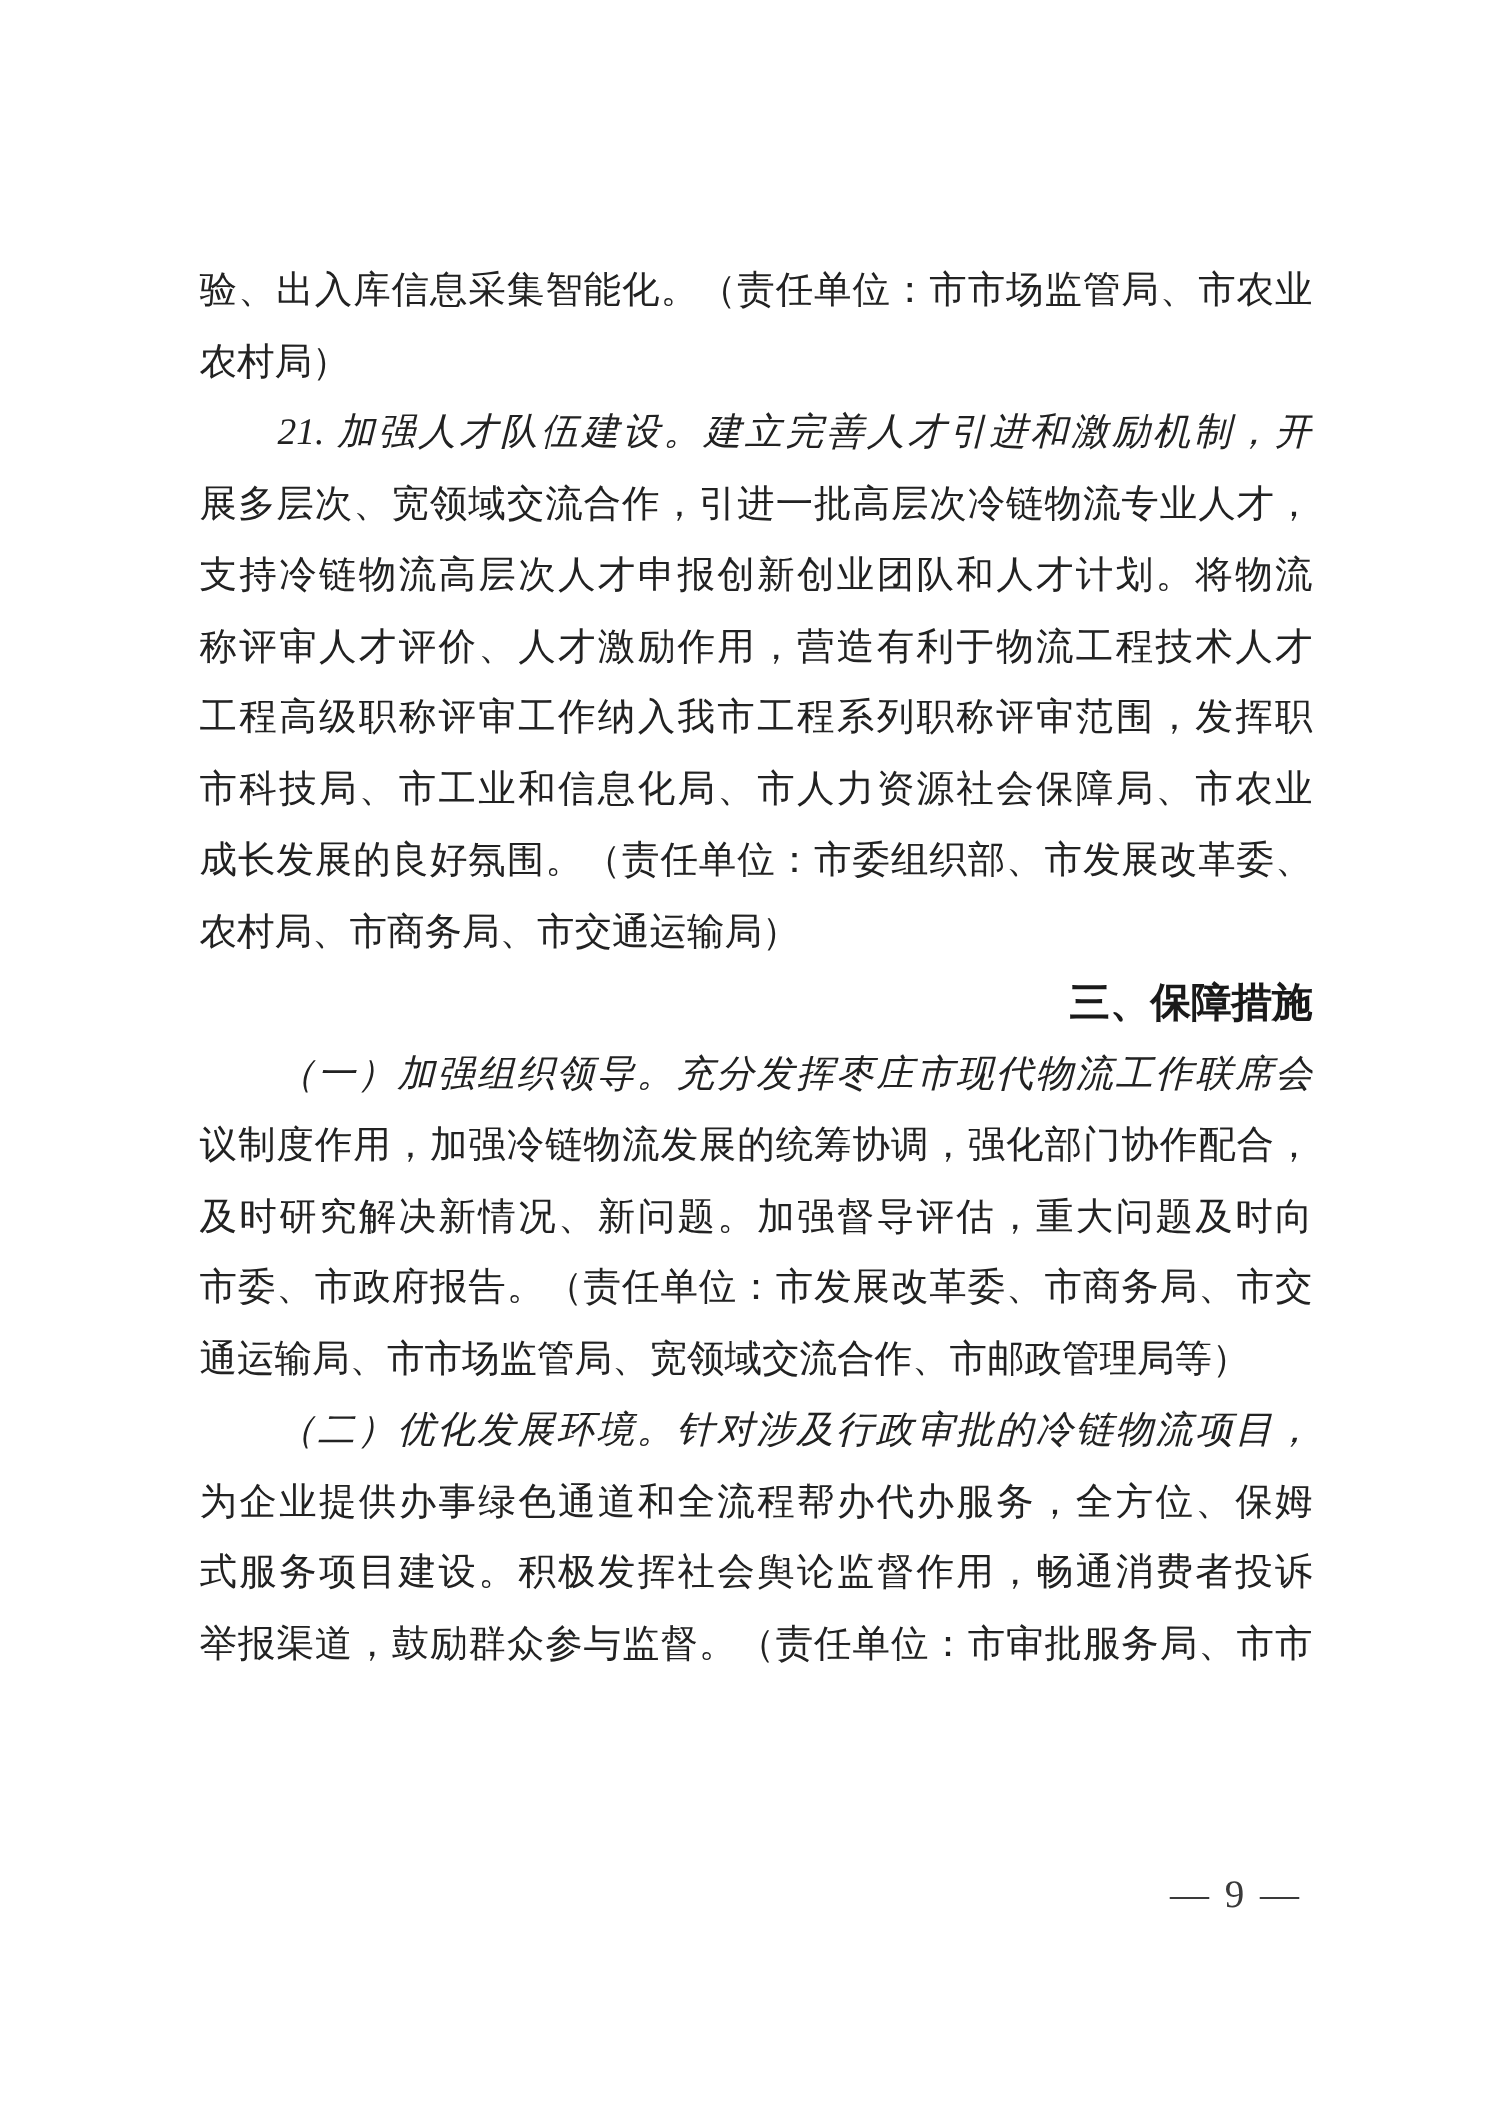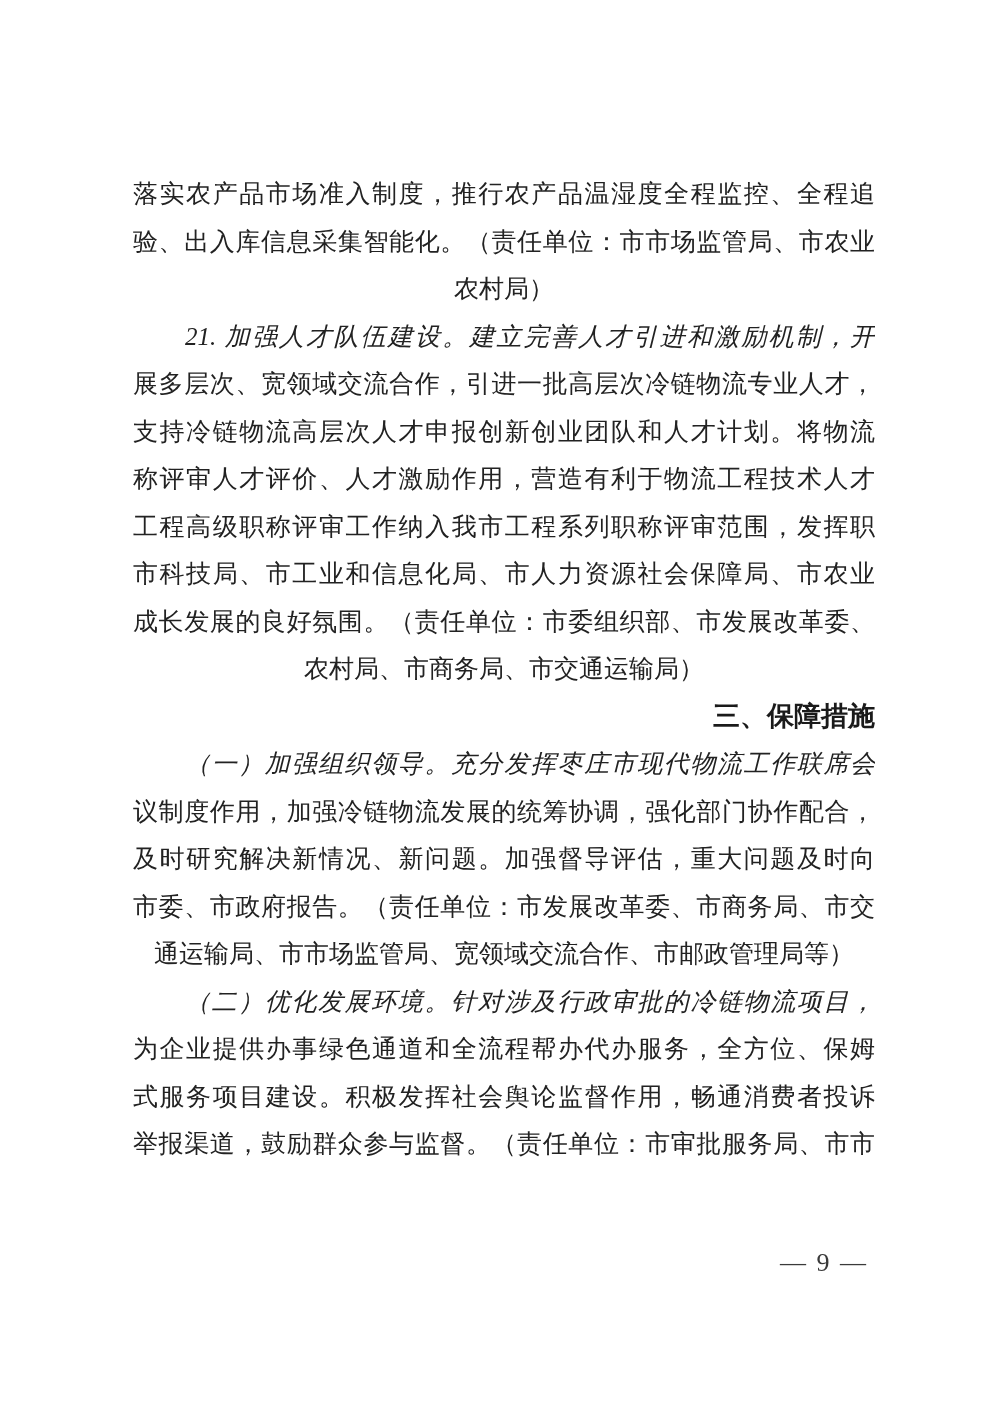--- a/index.html
+++ b/index.html
@@ -27,21 +27,21 @@
     line-height: 47.5px;
     font-size: 25px;
     overflow: hidden;
   }
   .line.just {
     text-align: justify;
     text-align-last: justify;
     text-justify: inter-character;
   }
   .line.para-end {
-    text-align: center;
+    text-align: left;
   }
   .line.indent {
     padding-left: 52px;
     font-style: italic;
   }
   .line.heading {
     font-family: "Liberation Sans", sans-serif;
     font-weight: 700;
     font-size: 27px;
     color: #1a1a1a;
@@ -60,21 +60,20 @@
     font-size: 26px;
     color: #3a3a3a;
     letter-spacing: 2px;
   }
 </style>
 </head>
 <body>
 
 <div class="page">
   <div class="doc-body">
-      <div class="line just">落实农产品市场准入制度，推行农产品温湿度全程监控、全程追</div>
       <div class="line just">验、出入库信息采集智能化。（责任单位：市市场监管局、市农业</div>
       <div class="line para-end">农村局）</div>
       <div class="line just indent">21. 加强人才队伍建设。建立完善人才引进和激励机制，开</div>
       <div class="line just">展多层次、宽领域交流合作，引进一批高层次冷链物流专业人才，</div>
       <div class="line just">支持冷链物流高层次人才申报创新创业团队和人才计划。将物流</div>
       <div class="line just">称评审人才评价、人才激励作用，营造有利于物流工程技术人才</div>
       <div class="line just">工程高级职称评审工作纳入我市工程系列职称评审范围，发挥职</div>
       <div class="line just">市科技局、市工业和信息化局、市人力资源社会保障局、市农业</div>
       <div class="line just">成长发展的良好氛围。（责任单位：市委组织部、市发展改革委、</div>
       <div class="line para-end">农村局、市商务局、市交通运输局）</div>

